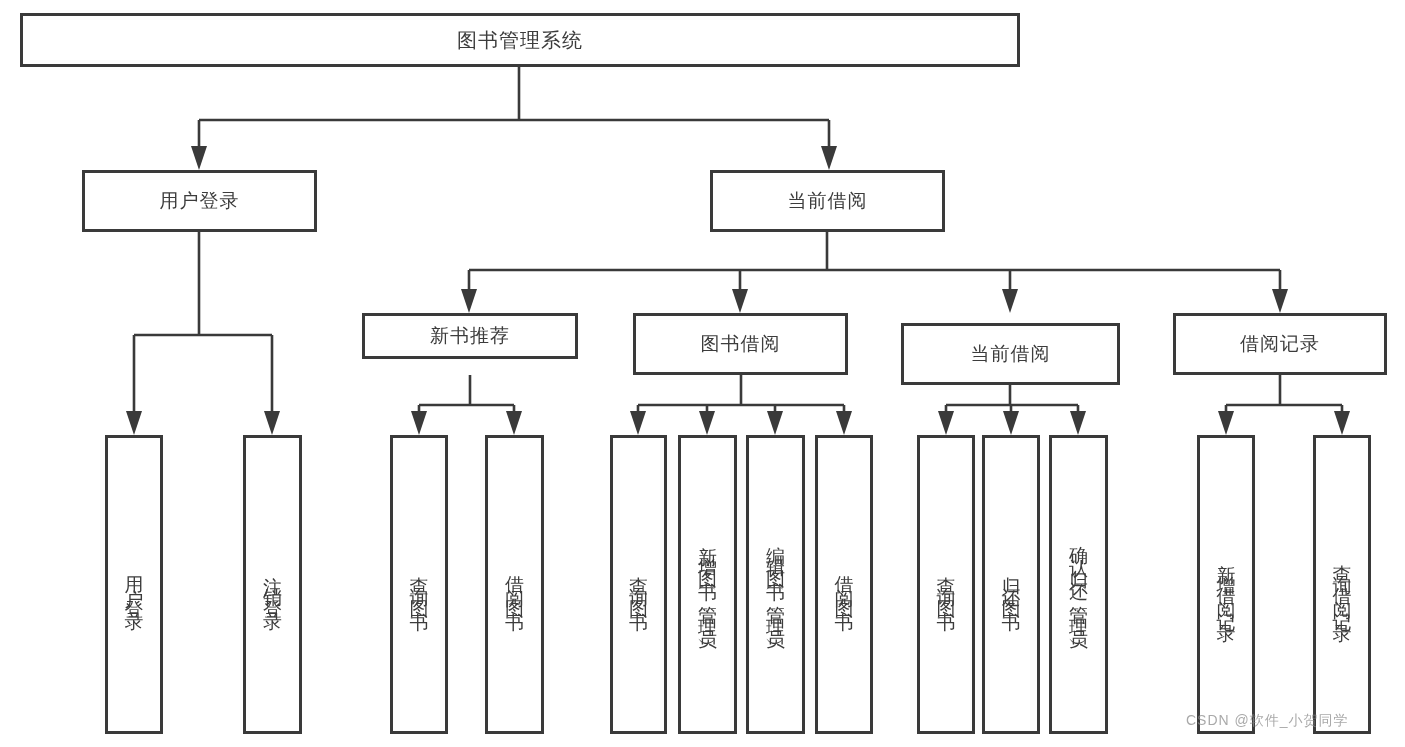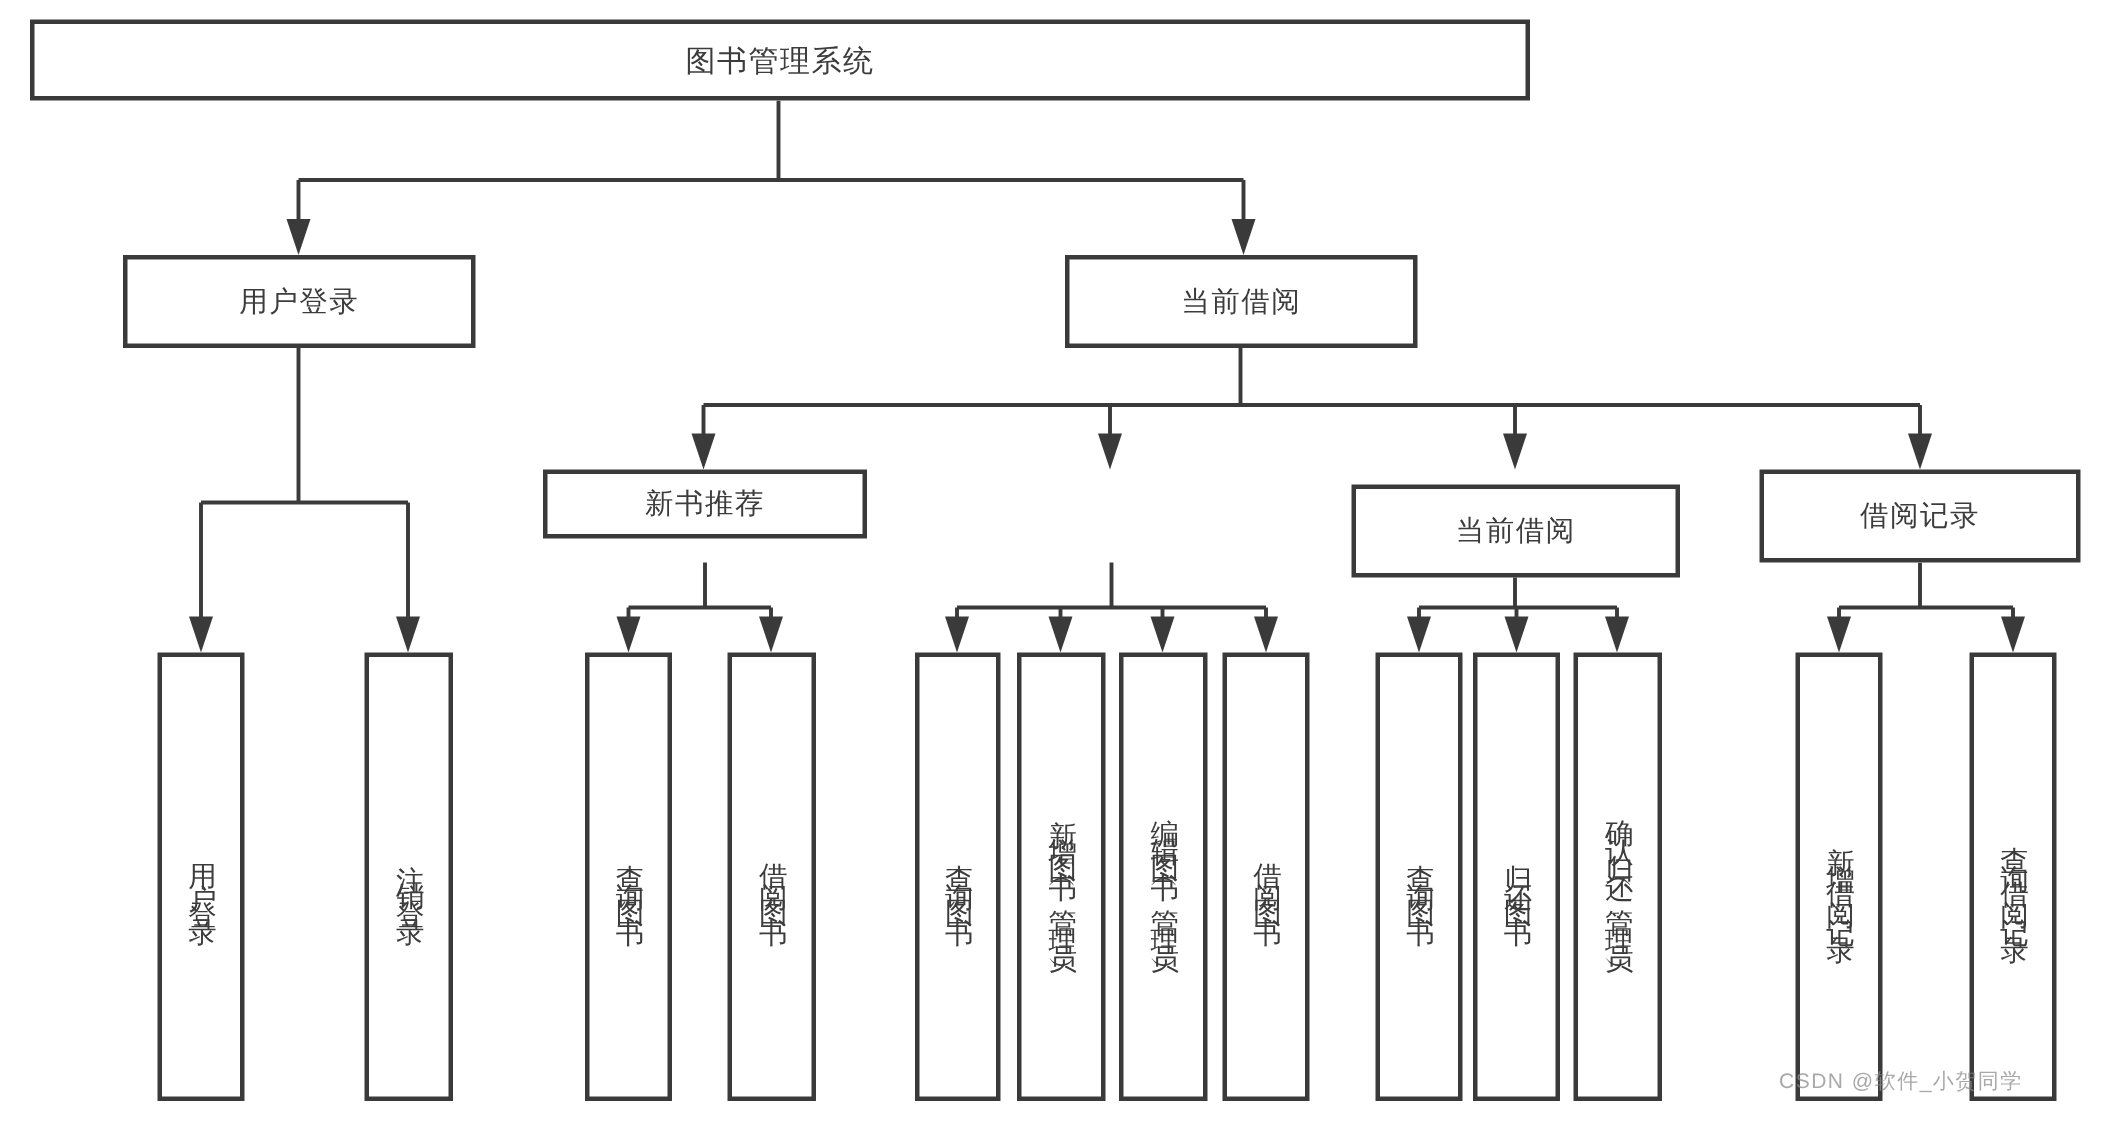--- a/index.html
+++ b/index.html
@@ -95,20 +95,23 @@
   <div class="node h-node" style="left:82px;top:170px;width:235px;height:62px;">
     <span>用户登录</span>
   </div>
   <div class="node h-node" style="left:710px;top:170px;width:235px;height:62px;">
     <span>当前借阅</span>
   </div>
 
   <div class="node h-node" style="left:362px;top:313px;width:216px;height:46px;">
     <span>新书推荐</span>
   </div>
+  <div class="node h-node" style="left:633px;top:313px;width:215px;height:62px;">
+    <span>图书借阅</span>
+  </div>
   <div class="node h-node" style="left:901px;top:323px;width:219px;height:62px;">
     <span>当前借阅</span>
   </div>
   <div class="node h-node" style="left:1173px;top:313px;width:214px;height:62px;">
     <span>借阅记录</span>
   </div>
 
   <div class="node v-node" style="left:105px;width:58px;">
     <span class="vtext">用户登录</span>
   </div>

